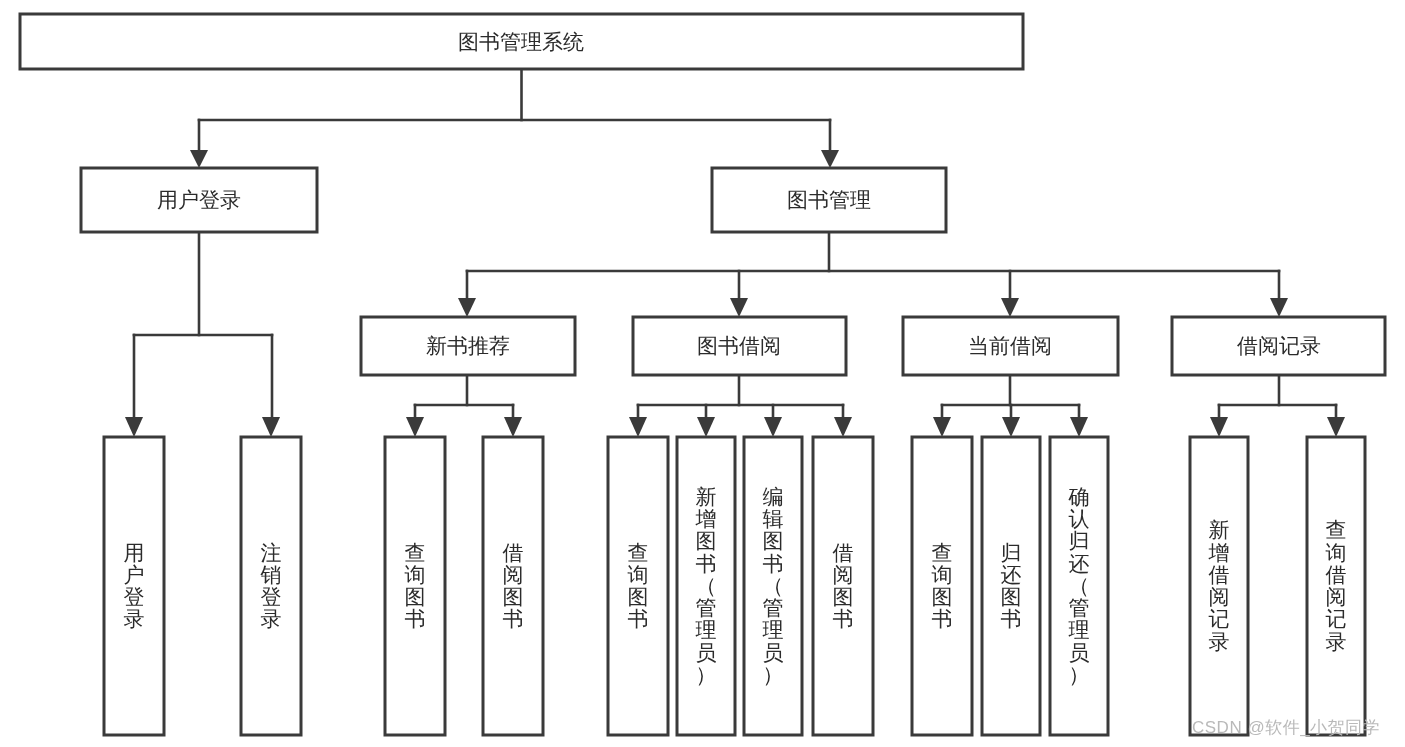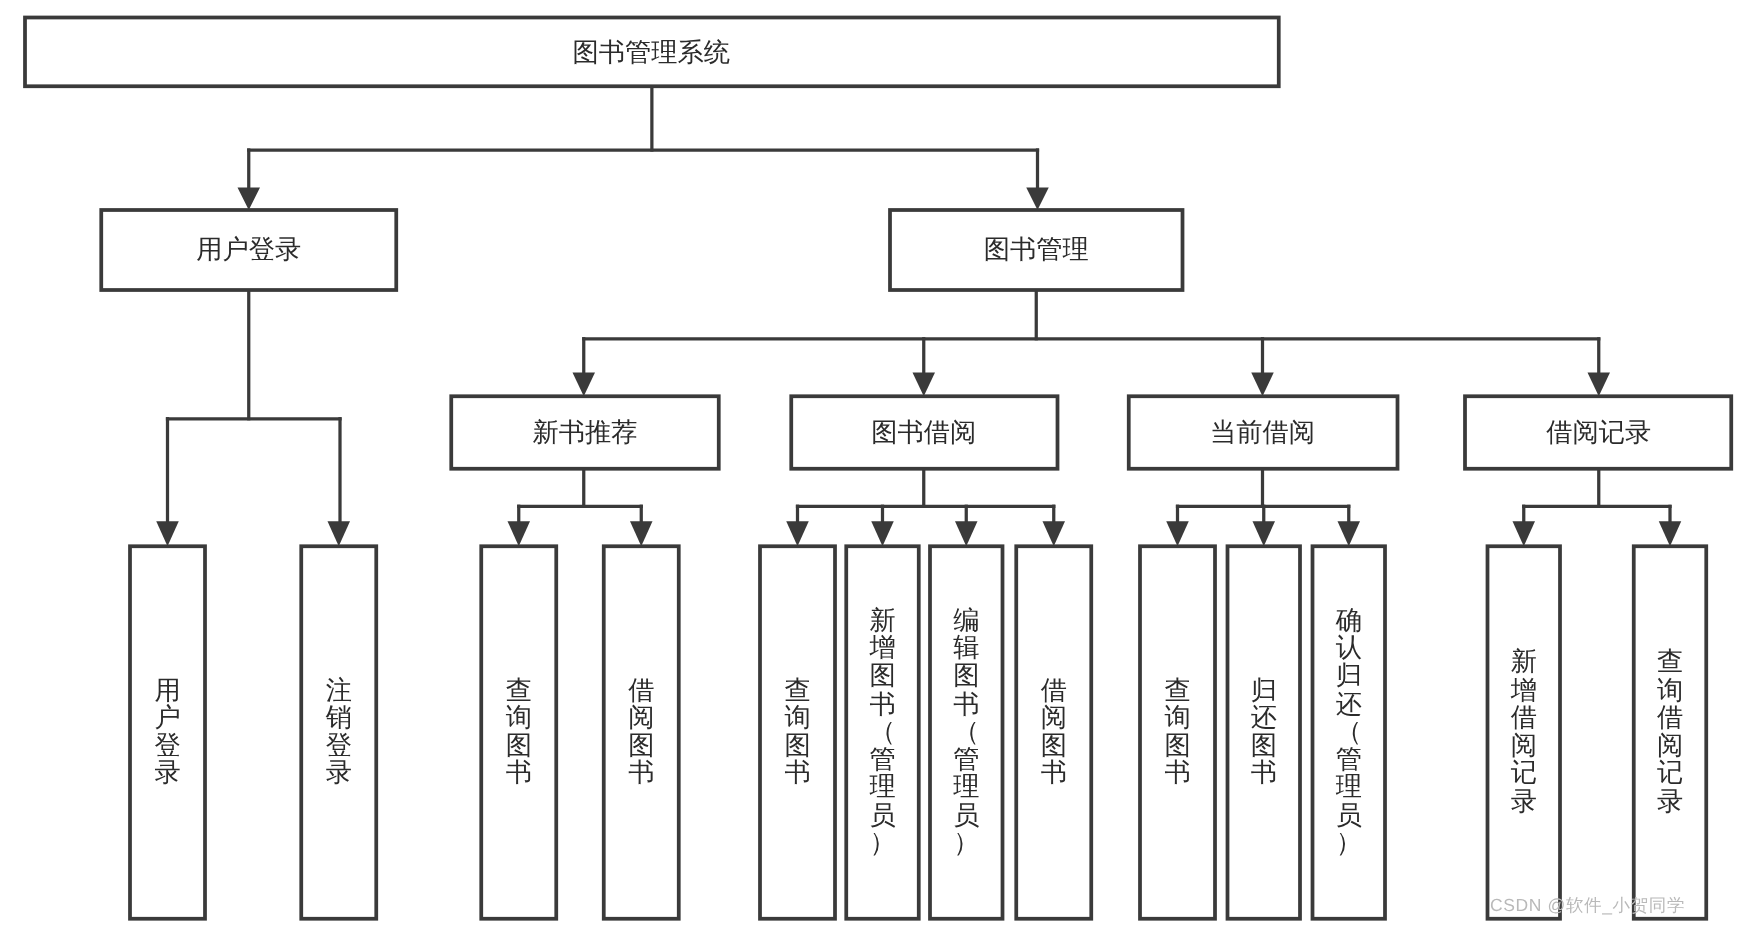--- a/index.html
+++ b/index.html
@@ -23,21 +23,21 @@
     align-items:center;justify-content:center;
     font-size:21px;color:#2b2b2b;line-height:1.06;
     letter-spacing:0px;
     pointer-events:none;
     text-align:center;
   }
   .v-label-wrap span{display:block;}
   .watermark{
     position:absolute;
     font-family:"Liberation Sans","DejaVu Sans",sans-serif;
-    font-size:14px;color:#b9b9b9;white-space:nowrap;
+    font-size:17px;color:#b9b9b9;white-space:nowrap;
     letter-spacing:0.5px;
   }
 </style>
 </head>
 <body>
 
 <div id="diagram-root">
 
   <svg width="1405" height="747" viewBox="0 0 1405 747">
     <defs></defs>

